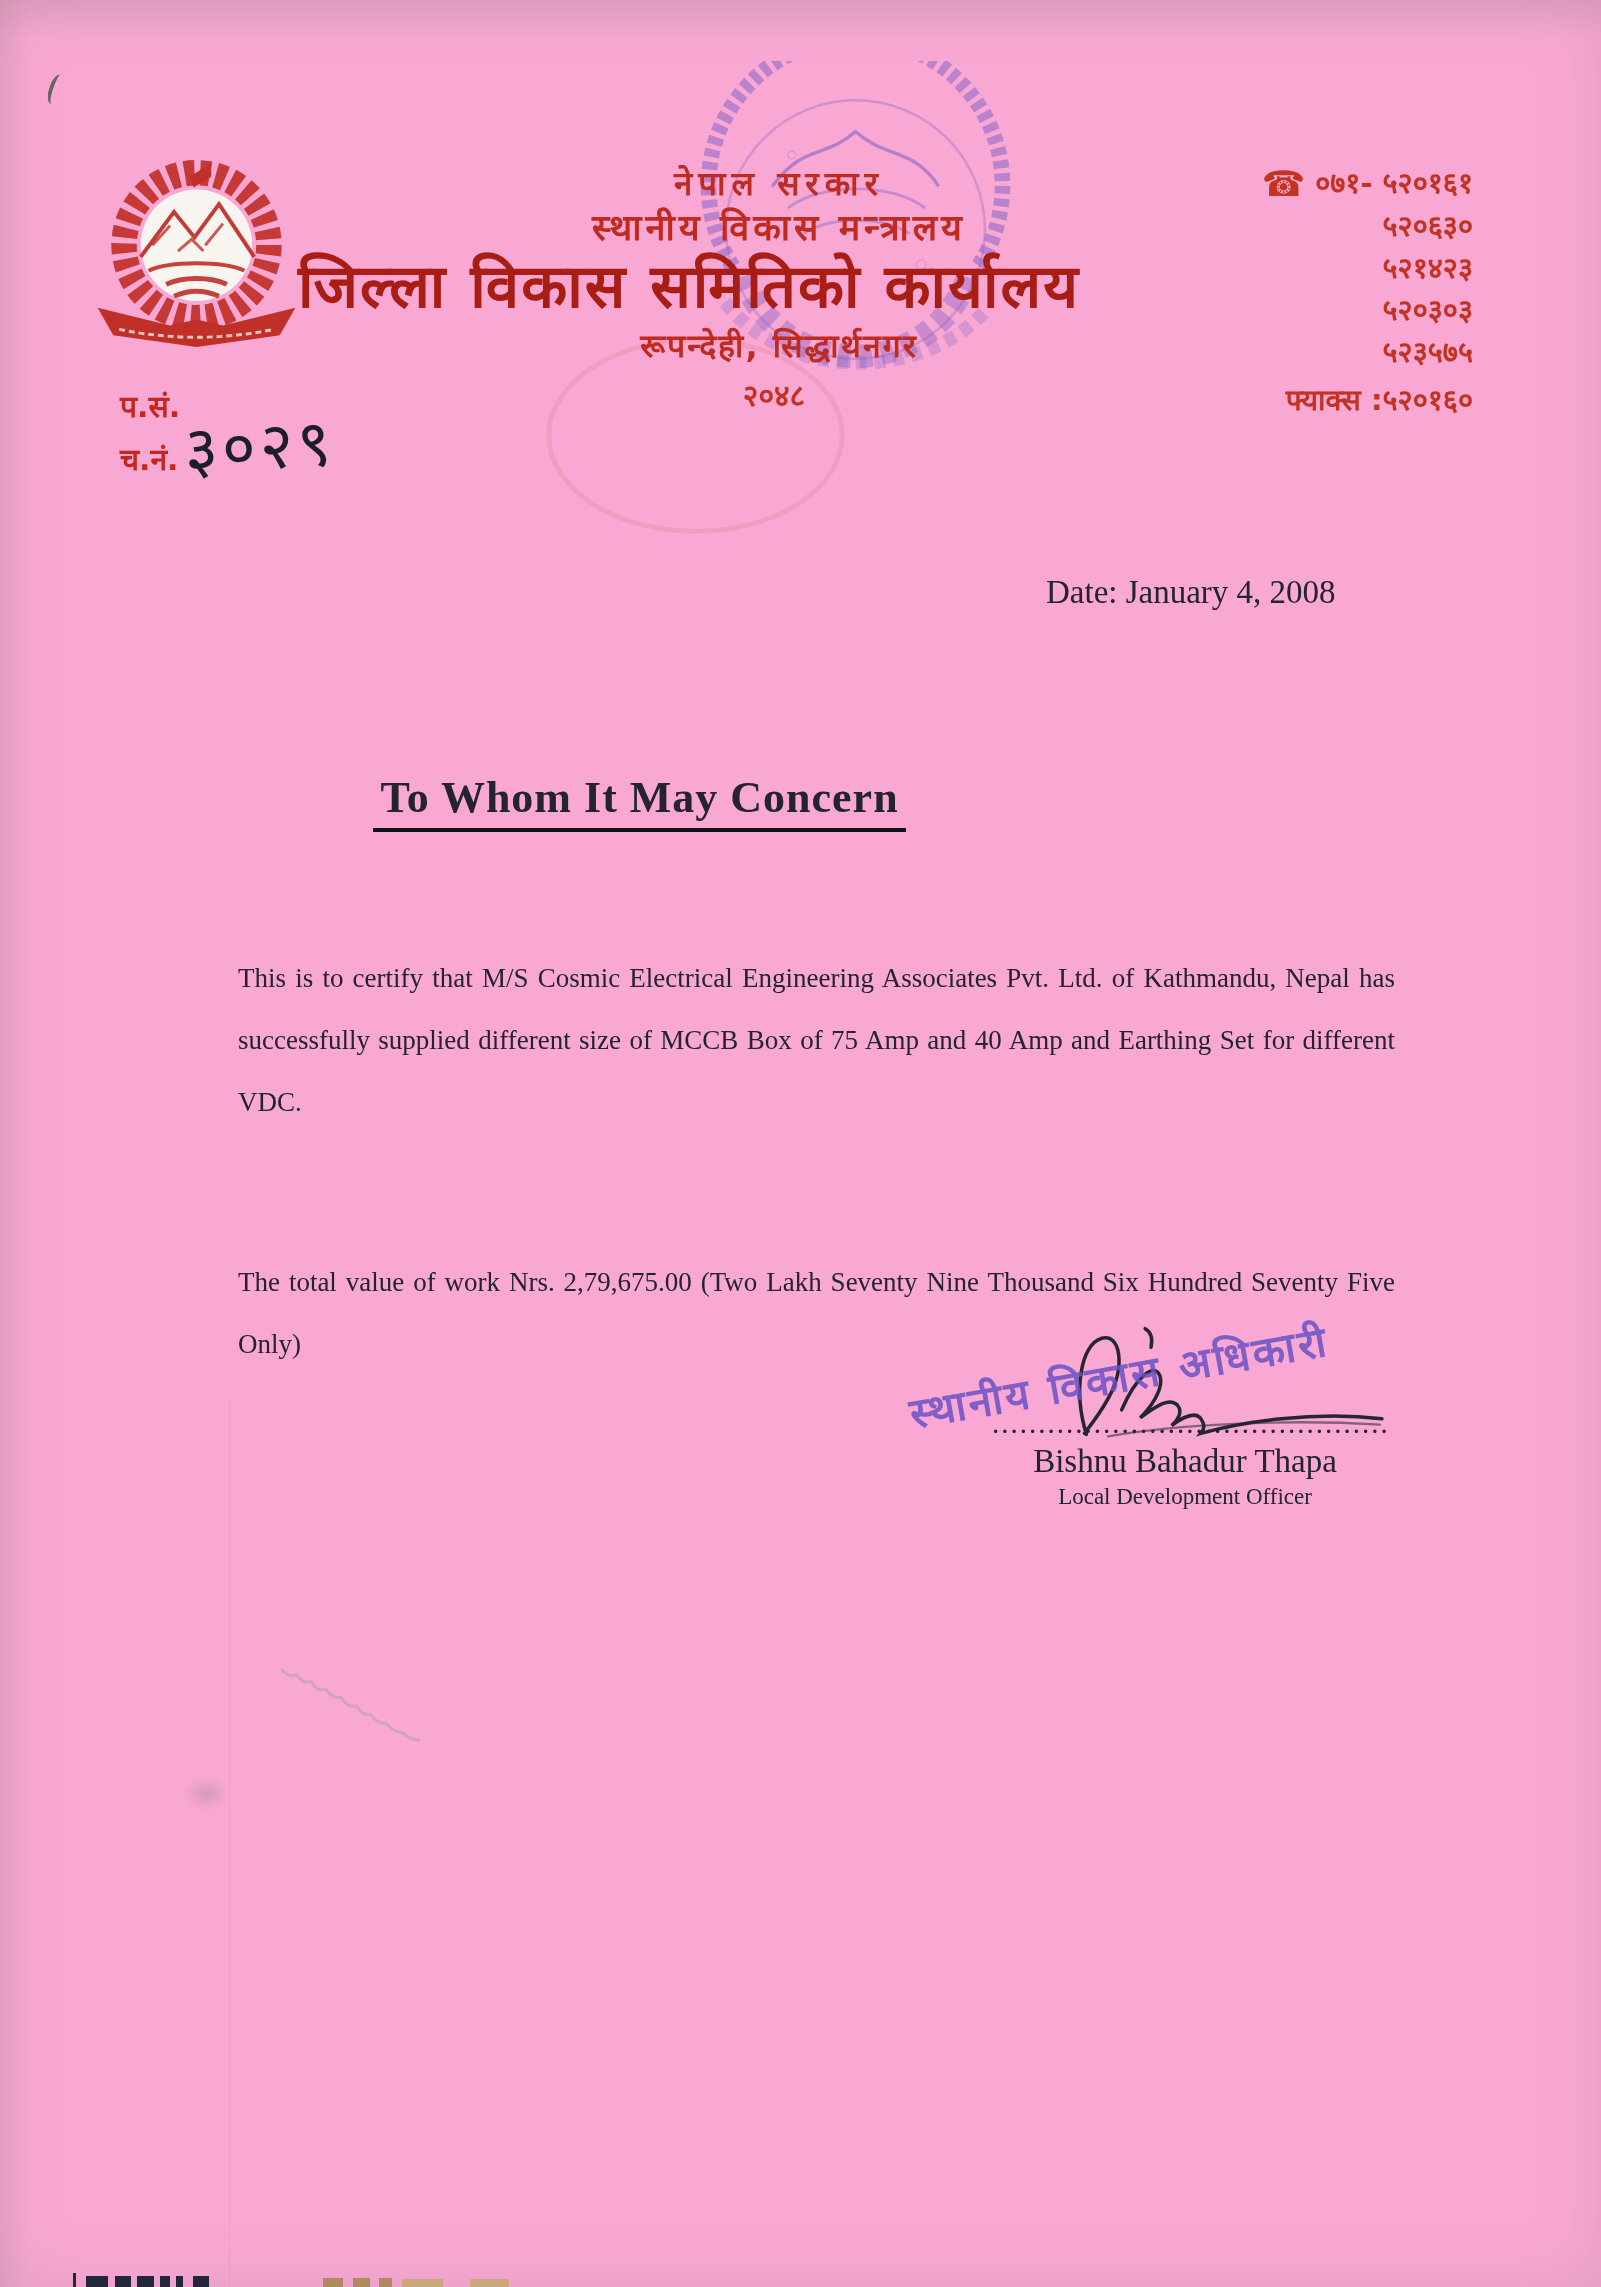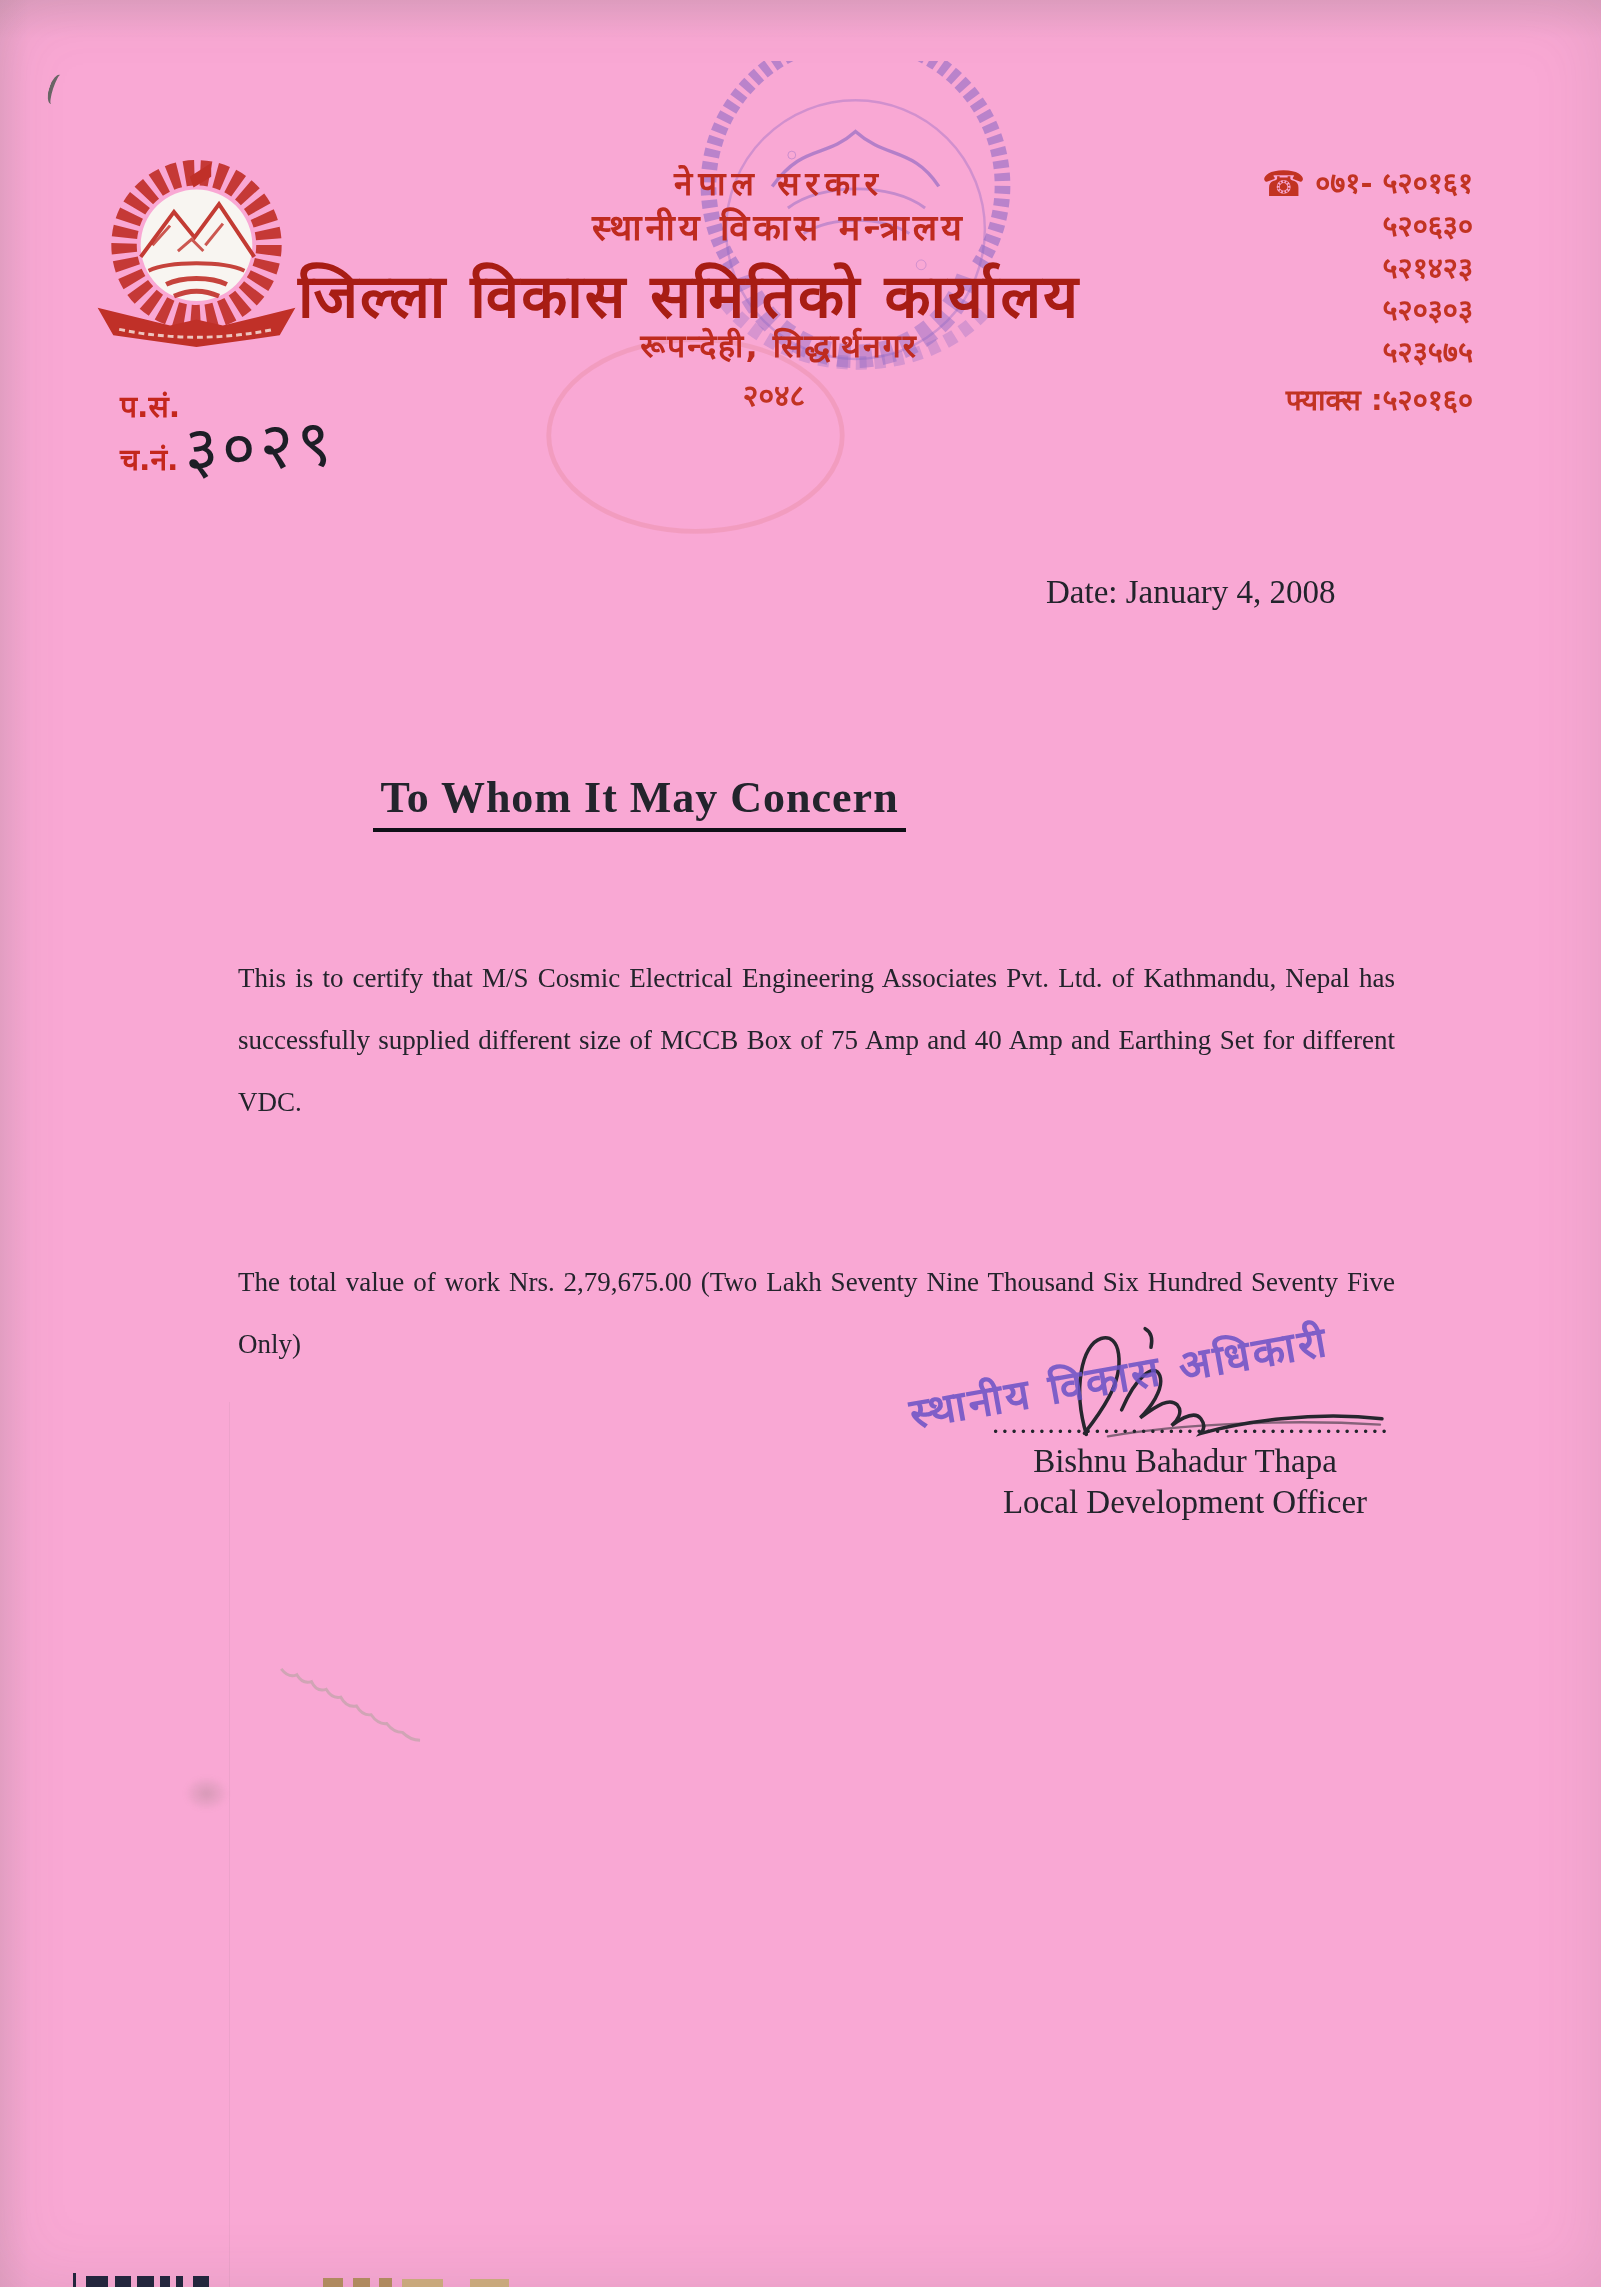--- a/index.html
+++ b/index.html
@@ -13,42 +13,42 @@
     background:linear-gradient(180deg,rgba(120,118,112,.14),rgba(120,118,112,0));pointer-events:none;}
   .page::after{content:"";position:absolute;left:0;top:0;bottom:0;width:29px;
     background:linear-gradient(90deg,rgba(120,118,112,.10),rgba(120,118,112,0));pointer-events:none;}
   .dev{font-family:"DejaVu Sans",sans-serif;}
   .lat{font-family:"Liberation Serif",serif;}
   .abs{position:absolute;}
   
   .hdr-line{left:294px;width:970px;text-align:center;color:#bf2b1f;font-weight:bold;white-space:nowrap;}
   .gov{top:160px;font-size:33px;letter-spacing:5.9px;}
   .ministry{top:202px;font-size:36px;letter-spacing:3.9px;}
-  .office{top:243px;font-size:60px;color:#a81d14;letter-spacing:2px;transform:translateX(-90px);margin-top:10px;}
+  .office{top:243px;font-size:60px;color:#a81d14;letter-spacing:2px;transform:translateX(-90px);}
   .address{top:323px;font-size:32px;letter-spacing:2px;}
   .year{top:374px;font-size:30px;font-weight:bold;color:#c23322;left:676px;width:196px;text-align:center;}
   .phones{top:145px;right:129px;text-align:right;color:#c23322;font-weight:bold;font-size:29px;line-height:42px;white-space:nowrap;margin-top:17px;}
   .phones .fax{margin-top:5.9px;}
   .phone-ic{font-size:35px;vertical-align:-2.9px;margin-right:9.8px;}
   .refs{left:120px;top:380px;color:#c4271c;font-size:30px;font-weight:bold;line-height:53px;}
   .hand-number{left:184px;top:400px;font-size:65px;color:#1d1e26;transform:rotate(-3deg);letter-spacing:3.9px;}
   
   .date-line{left:1046px;top:574px;font-size:33px;}
   .heading-wrap{left:0;width:1279px;top:772px;text-align:center;}
   .heading-wrap span{display:inline-block;font-size:44px;font-weight:bold;letter-spacing:1px;
     border-bottom:4.9px solid #101017;padding:0 7.8px 4.9px 7.8px;}
   .para{left:238px;width:1157px;font-size:27px;line-height:62px;text-align:justify;}
   .p1{top:947px;}
   .p2{top:1251px;}
   
   .sig-stamp-text{left:910px;top:1384px;font-size:42px;font-weight:bold;color:#6a52c6;opacity:.85;
     transform:rotate(-10deg);transform-origin:left center;white-space:nowrap;letter-spacing:2.9px;}
   .dotline{left:992px;top:1407px;width:394px;font-size:29px;letter-spacing:2px;overflow:hidden;white-space:nowrap;}
   .sig-name{left:988px;top:1443px;width:394px;text-align:center;font-size:33px;}
-  .sig-title{left:976px;top:1484px;width:418px;text-align:center;font-size:33px;}
+  .sig-title{left:976px;top:1484px;width:418px;text-align:center;font-size:23px;}
   
   .vcrease{left:229px;top:1402px;width:1px;height:886px;background:rgba(80,80,92,.07);}
   .smudge{left:184px;top:1776px;width:45px;height:35px;border-radius:50%;
     background:radial-gradient(ellipse at center,rgba(125,118,108,.28),rgba(125,118,108,0) 70%);filter:blur(2px);}
   .corner-mark{left:49px;top:74px;width:9.8px;height:31px;border-left:4.9px solid #2e4a38;border-radius:60% 0 0 60%;
     transform:rotate(18deg);opacity:.7;}
   .frag{bottom:0;height:11.8px;}
   .frag.dark{background:#23263d;}
   .frag.tan{background:#b08a5f;}
   .frag.tan2{background:#c9a87c;}

